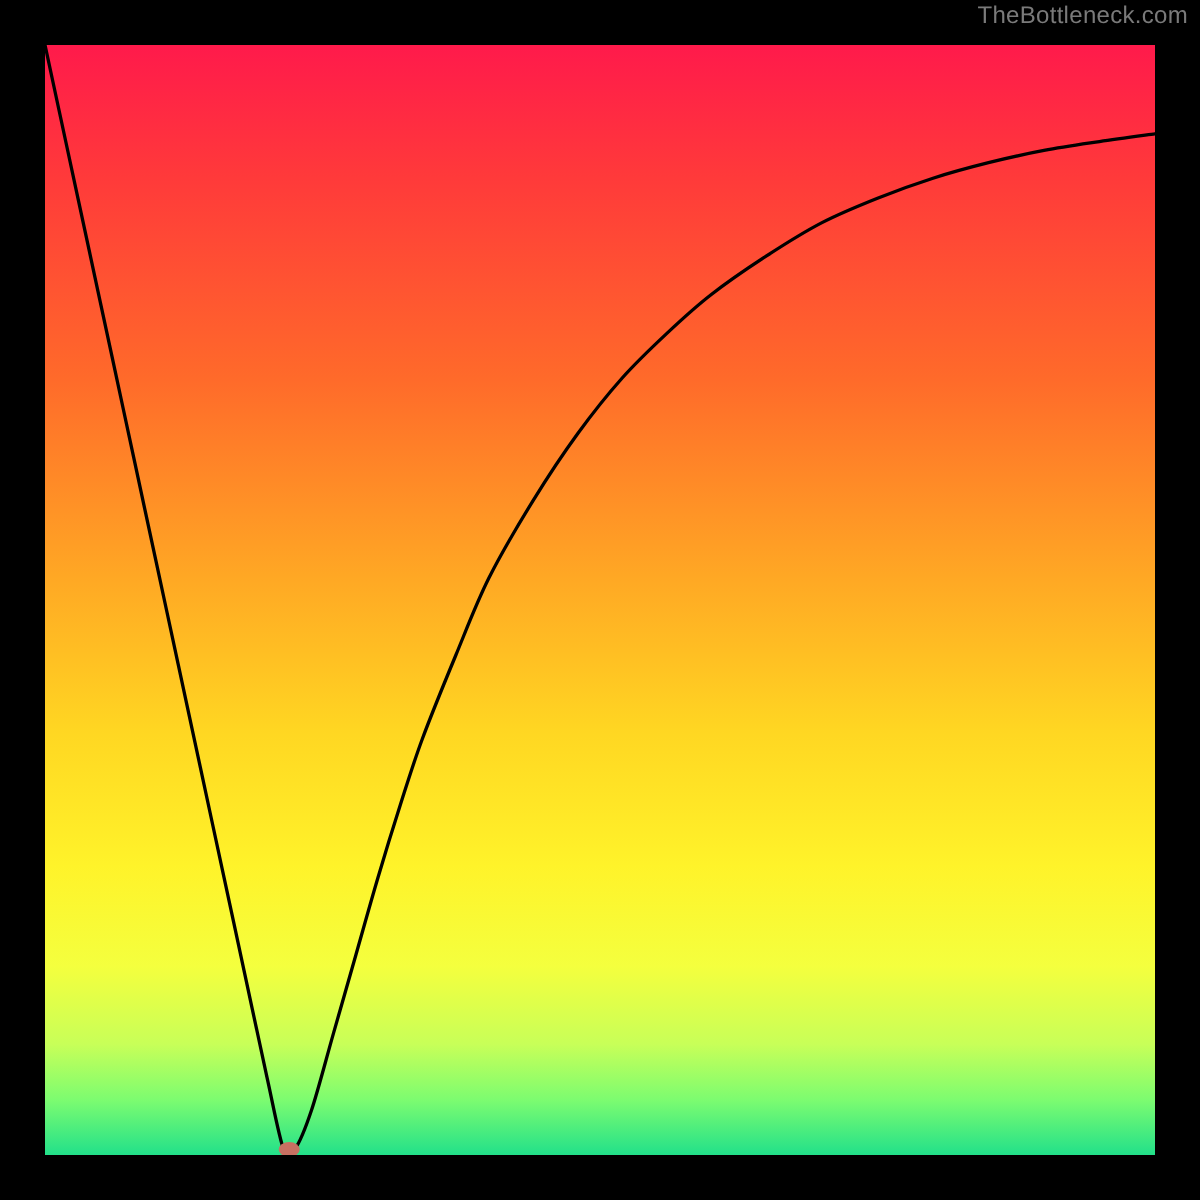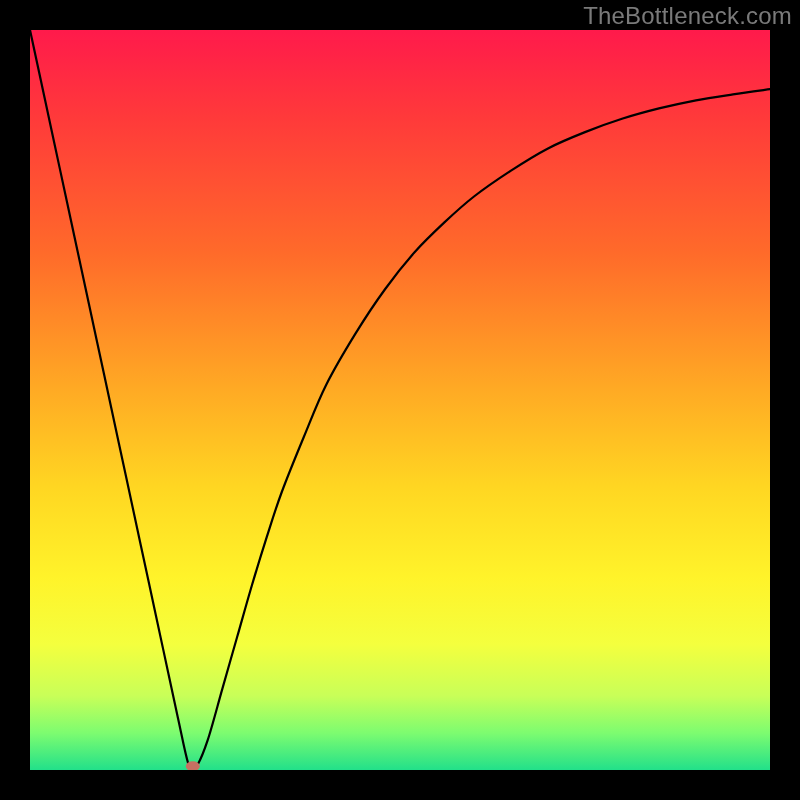--- a/index.html
+++ b/index.html
@@ -14,21 +14,21 @@
     position: relative;
     width: 800px;
     height: 800px;
     background: #000;
   }
   .watermark {
     position: absolute;
     top: 2px;
     right: 8px;
     color: #7a7a7a;
-    font-size: 24px;
+    font-size: 16px;
     font-weight: 500;
     letter-spacing: 0.2px;
     z-index: 10;
   }
   .plot {
     position: absolute;
     left: 30px;
     top: 30px;
     width: 740px;
     height: 740px;

